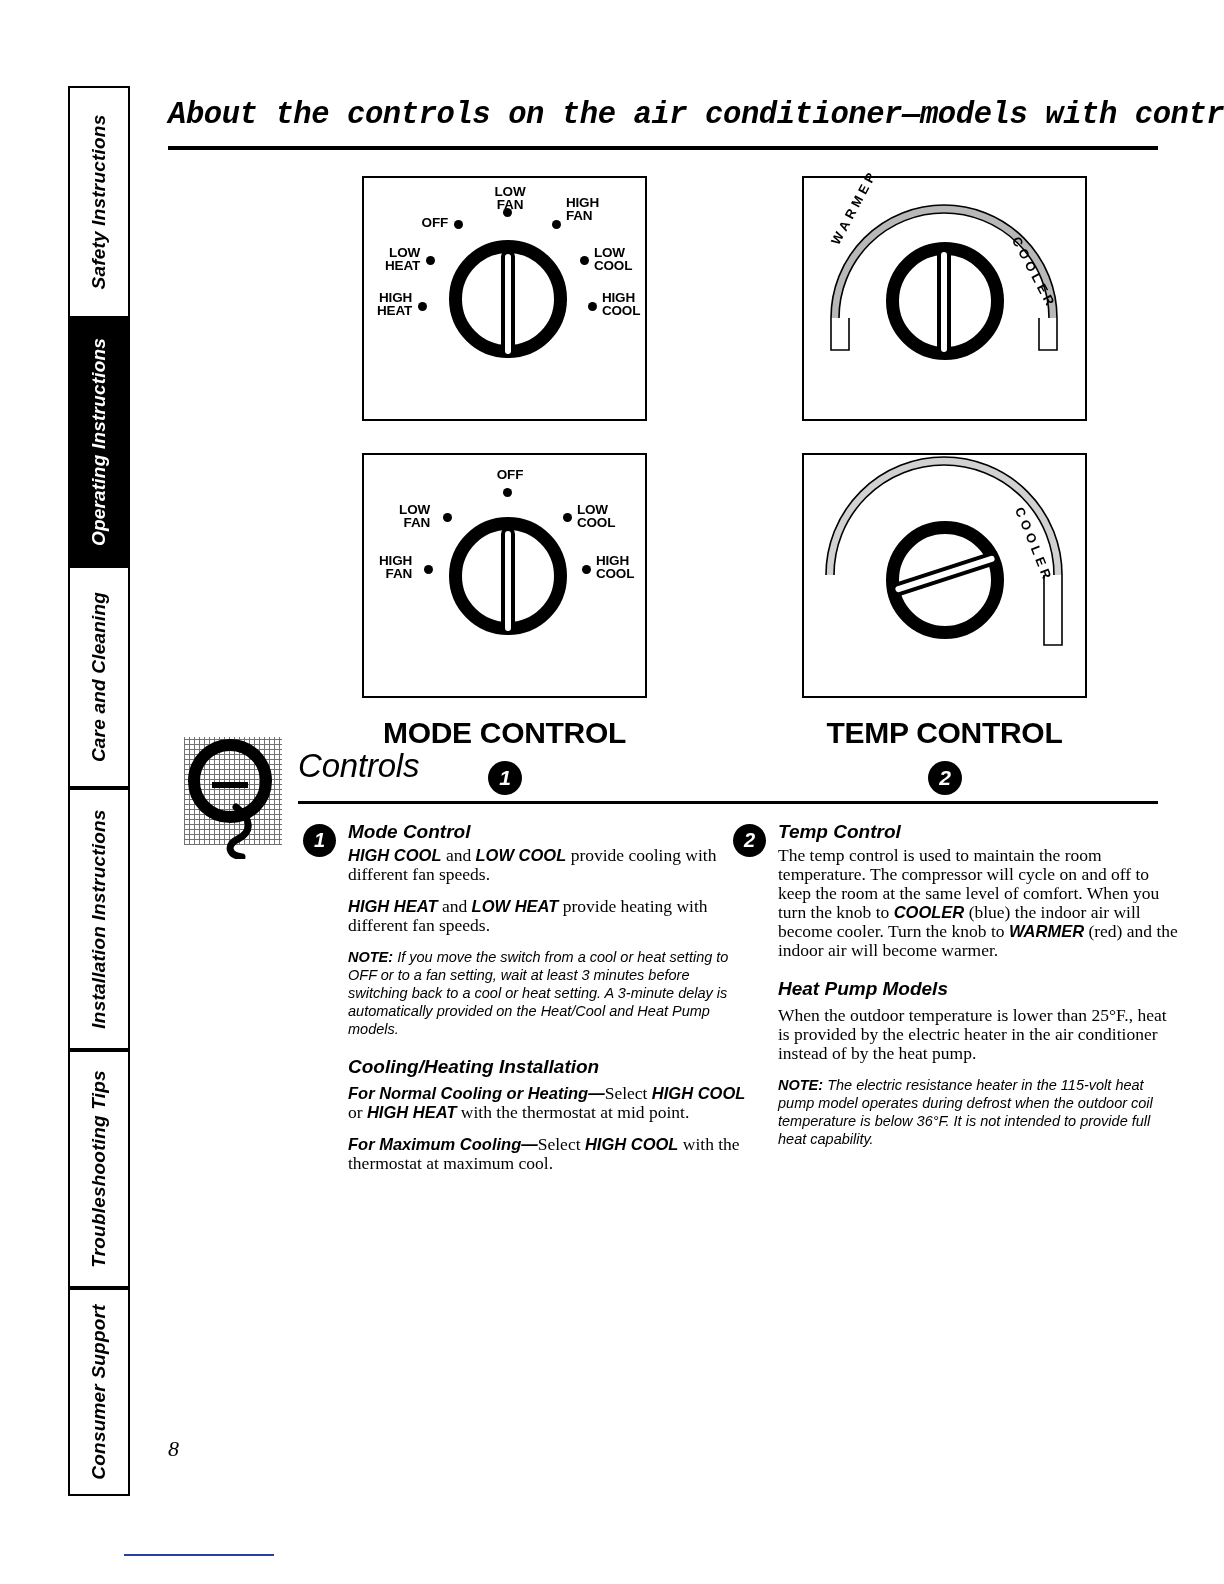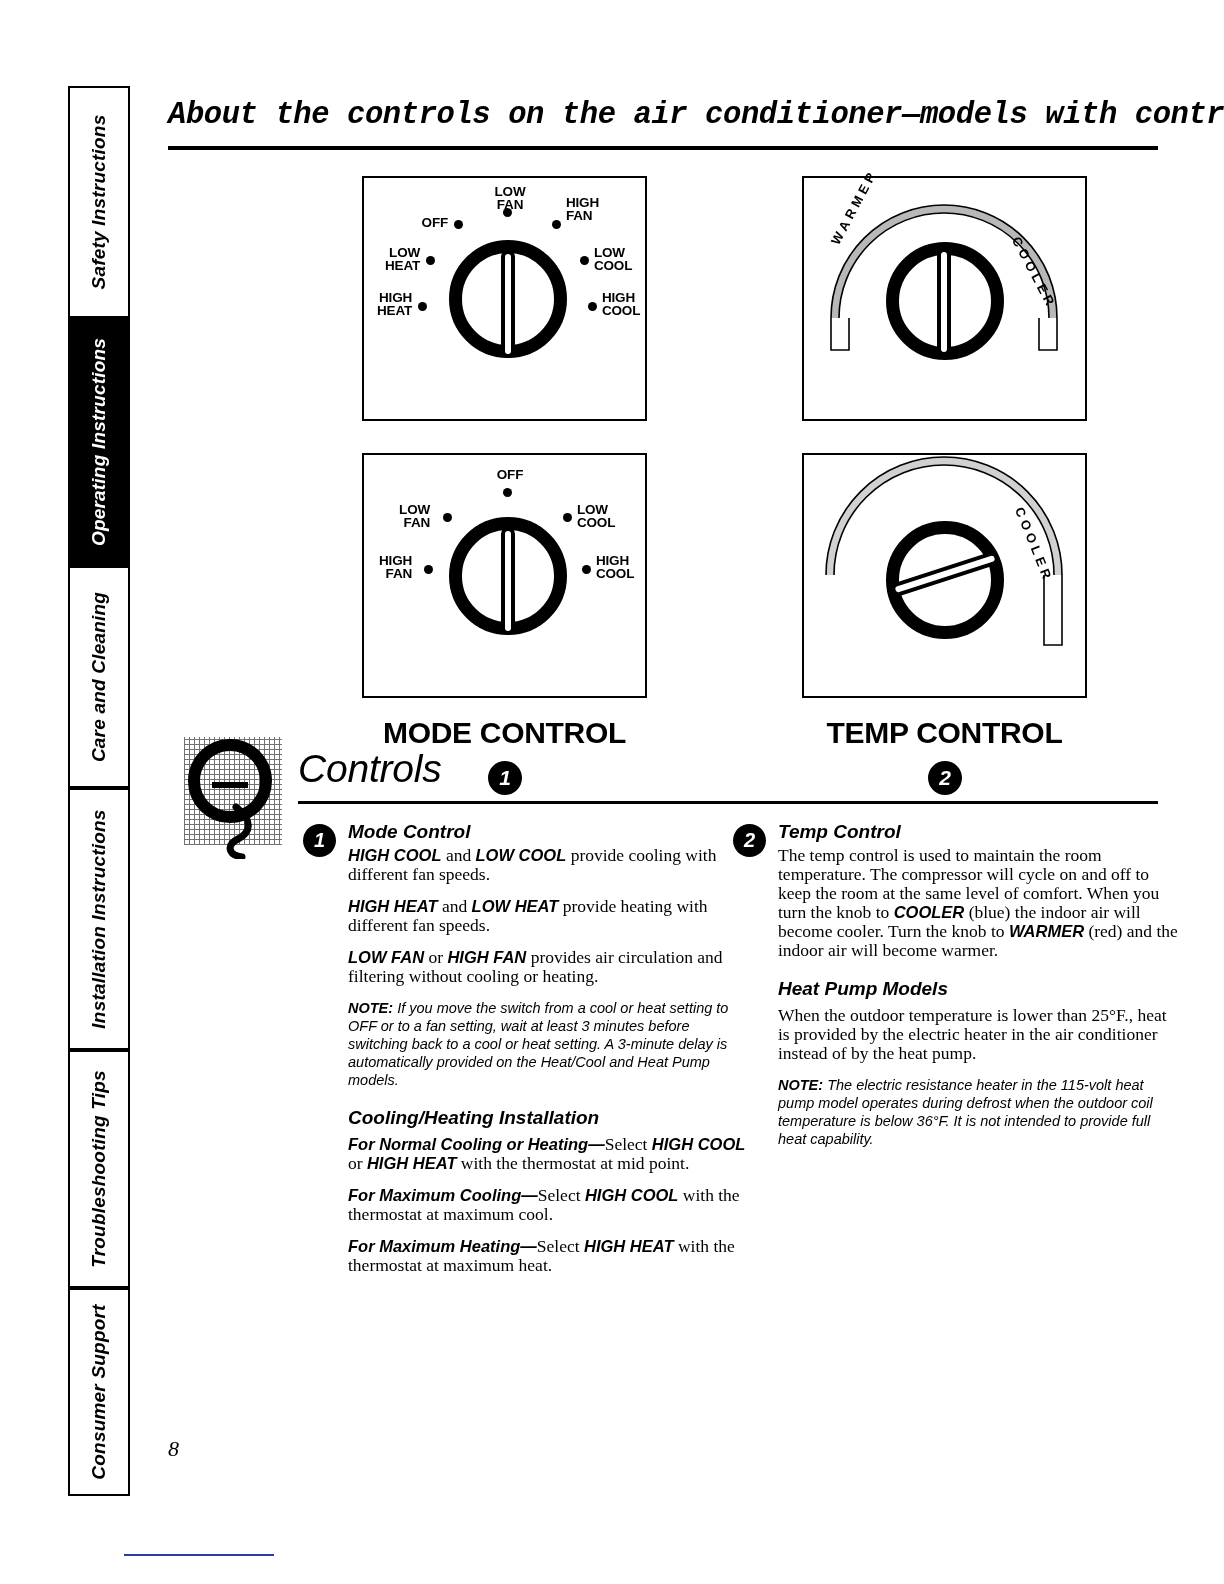--- a/index.html
+++ b/index.html
@@ -161,21 +161,21 @@
     left: 0;
     top: 655px;
     width: 990px;
     height: 80px;
   }
   .controls-word {
     position: absolute;
     left: 130px;
     top: 6px;
     font-family: "Liberation Sans", sans-serif;
-    font-size: 39px;
+    font-size: 33px;
     font-style: italic;
     letter-spacing: -0.2px;
   }
   .rule {
     position: absolute;
     left: 130px;
     top: 60px;
     width: 860px;
     height: 3px;
     background: #000;
@@ -412,31 +412,29 @@
     <div class="marker mk-left">1</div>
     <div class="marker mk-right">2</div>
 
     <div class="col col-left">
       <div class="subhead">Mode Control</div>
 
       <p class="body"><span class="b">HIGH COOL</span><span> and </span><span class="b">LOW COOL</span><span> provide cooling with different fan speeds.</span></p>
 
       <p class="body"><span class="b">HIGH HEAT</span><span> and </span><span class="b">LOW HEAT</span><span> provide heating with different fan speeds.</span></p>
 
-      <p class="body"><span class="b">LOW FAN</span><span> or </span><span class="b">HIGH FAN</span><span> provides air circulation and filtering without cooling or heating.</span></p>
 
       <p class="note"><span class="nb">NOTE:</span><span> If you move the switch from a cool or heat setting to OFF or to a fan setting, wait at least 3 minutes before switching back to a cool or heat setting. A 3-minute delay is automatically provided on the Heat/Cool and Heat Pump models.</span></p>
 
       <div class="subhead2">Cooling/Heating Installation</div>
 
       <p class="body"><span class="b">For Normal Cooling or Heating—</span><span>Select </span><span class="b">HIGH COOL</span><span> or </span><span class="b">HIGH HEAT</span><span> with the thermostat at mid point.</span></p>
 
       <p class="body"><span class="b">For Maximum Cooling—</span><span>Select </span><span class="b">HIGH COOL</span><span> with the thermostat at maximum cool.</span></p>
 
-      <p class="body"><span class="b">For Maximum Heating—</span><span>Select </span><span class="b">HIGH HEAT</span><span> with the thermostat at maximum heat.</span></p>
 
     </div>
 
     <div class="col col-right">
       <div class="subhead">Temp Control</div>
 
       <p class="body"><span>The temp control is used to maintain the room temperature. The compressor will cycle on and off to keep the room at the same level of comfort. When you turn the knob to </span><span class="b">COOLER</span><span> (blue) the indoor air will become cooler. Turn the knob to </span><span class="b">WARMER</span><span> (red) and the indoor air will become warmer.</span></p>
 
       <div class="subhead2">Heat Pump Models</div>
 

